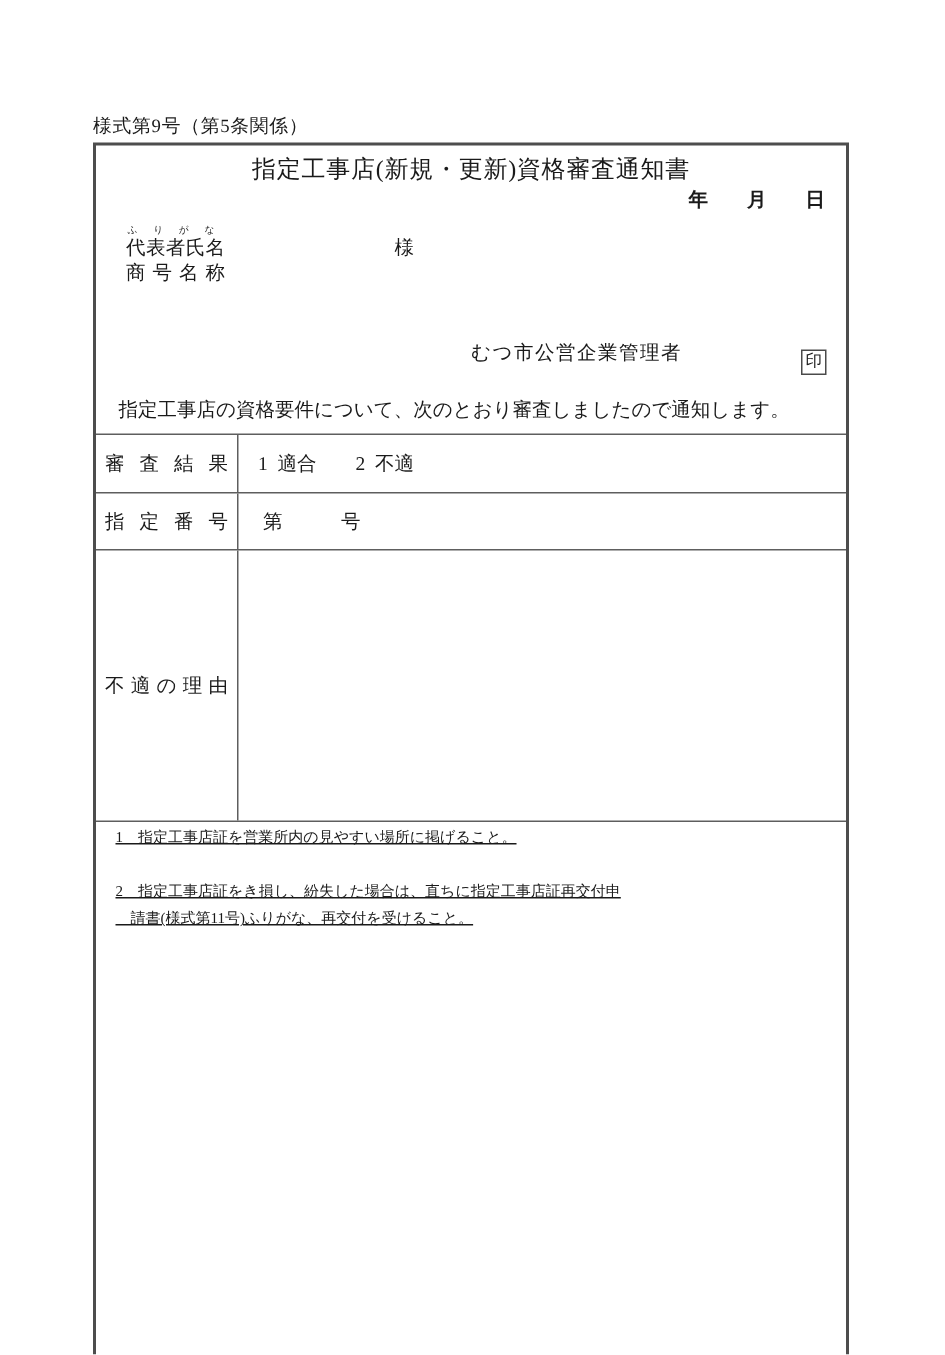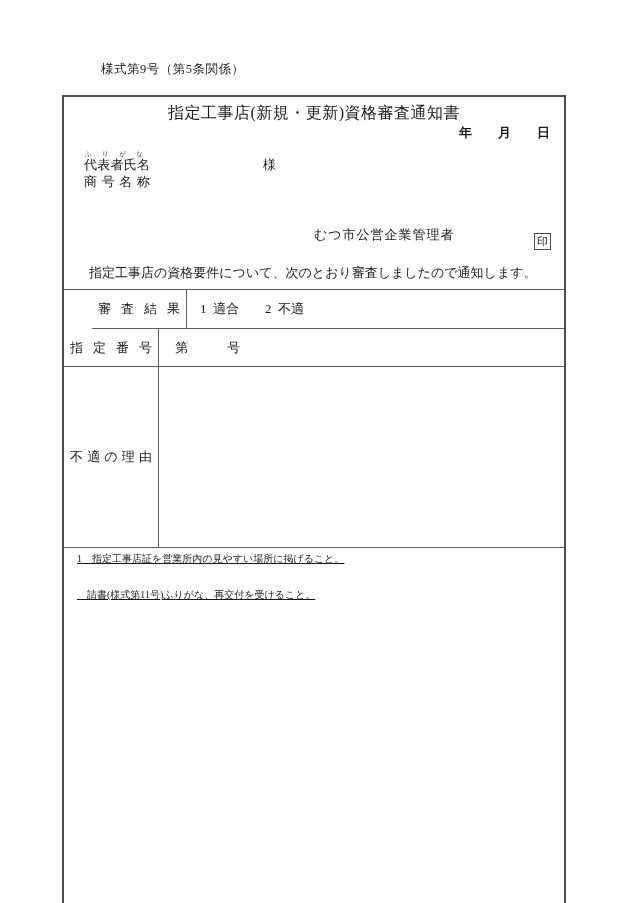--- a/index.html
+++ b/index.html
@@ -10,24 +10,23 @@
     height: 903px;
     background: #ffffff;
     color: #1a1a1a;
     font-family: "Liberation Serif", "DejaVu Serif", serif;
     font-size: 13px;
     overflow: hidden;
   }
   .form-number {
     position: absolute;
     left: 62px;
-    top: 61px;
+    top: 76px;
     font-size: 12.5px;
     letter-spacing: 0.5px;
-    margin-left: 39px;
   }
   .doc {
     position: absolute;
     left: 62px;
     top: 95px;
     width: 504px;
     height: 818px;
     border: 2px solid #4d4d4d;
     background: #ffffff;
   }
@@ -100,31 +99,31 @@
     top: 136px;
     width: 17px;
     height: 17px;
     border: 1px solid #4a4a4a;
     font-size: 11px;
     line-height: 15px;
     text-align: center;
   }
   .notice {
     position: absolute;
-    left: 25px;
+    left: 15px;
     top: 167px;
     line-height: 17px;
   }
   
   .grid-row {
     display: flex;
     border-bottom: 1px solid #5e5e5e;
   }
   .grid-row.last { border-bottom: none; }
-  .h39 { height: 39px; margin-left: 28px; }
+  .h39 { height: 39px; }
   .h38 { height: 38px; }
   .h181 { height: 181px; }
   .h180 { height: 180px; }
   .cell-label {
     width: 95px;
     border-right: 1px solid #5e5e5e;
     display: flex;
     align-items: center;
     padding: 0 6px;
     flex-shrink: 0;
@@ -205,18 +204,19 @@
       <div class="cell-label">
         <span>不適の理由</span>
       </div>
       <div class="cell-value"></div>
     </div>
 
     <div class="grid-row h180 last">
       <div class="cell-value remarks">
         <div class="remark-line">1　指定工事店証を営業所内の見やすい場所に掲げること。</div>
         <div class="remark-gap"></div>
+        <div class="remark-line">2　指定工事店証をき損し、紛失した場合は、直ちに指定工事店証再交付申</div>
         <div class="remark-line">　請書(様式第11号)ふりがな、再交付を受けること。</div>
       </div>
     </div>
 
   </div>
 </div>
 
 </body></html>

